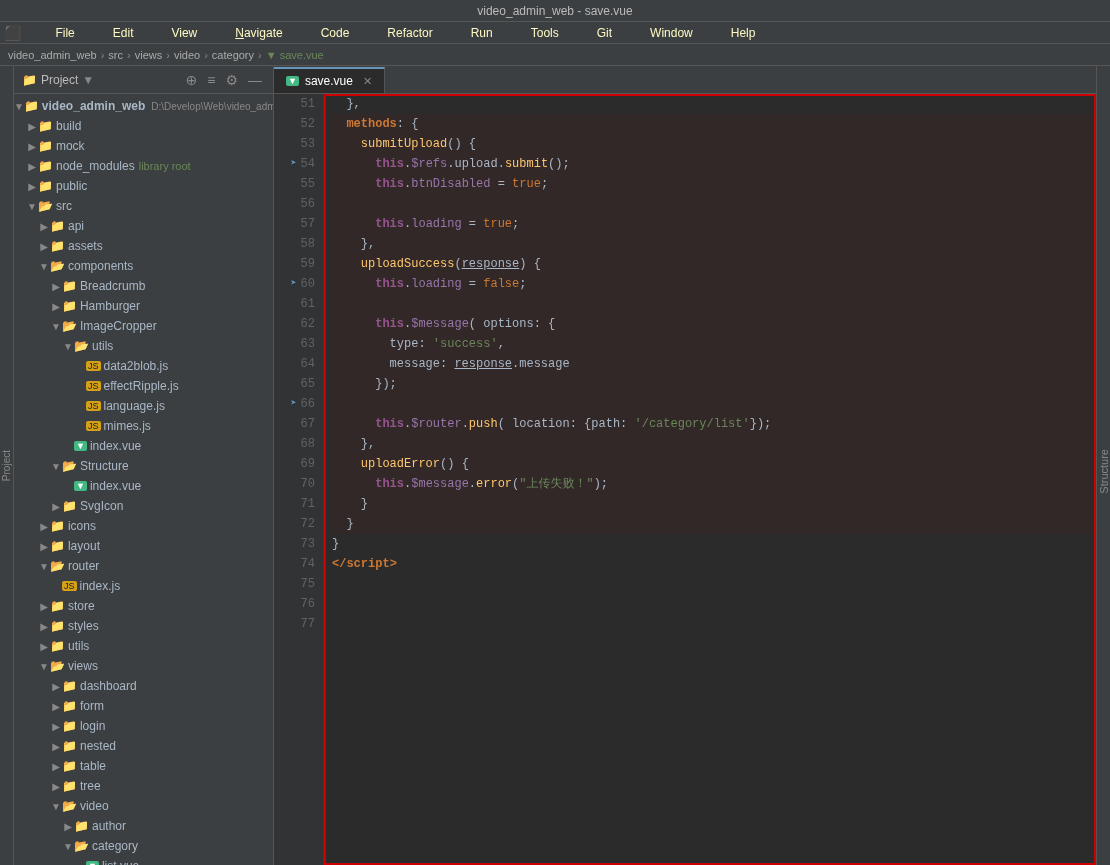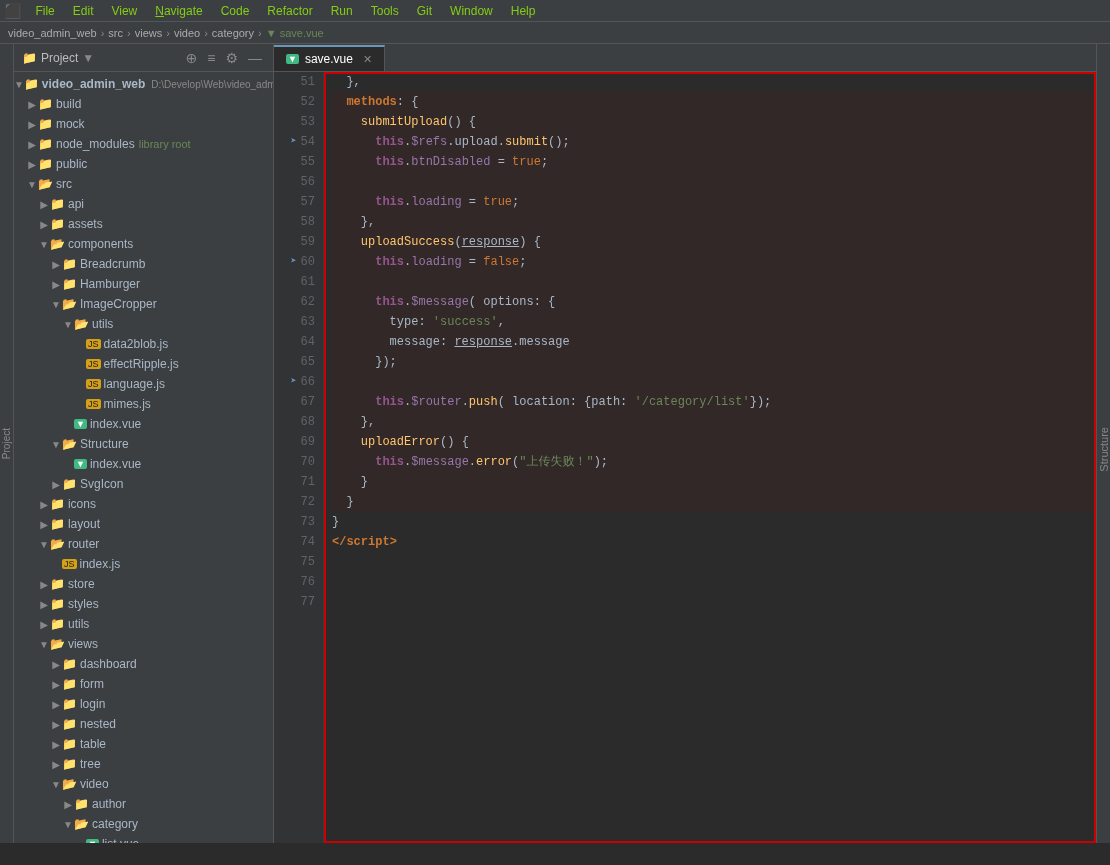--- a/index.html
+++ b/index.html
@@ -30,23 +30,24 @@
       background: #3c3f41;
       height: 22px;
       display: flex;
       align-items: center;
       padding: 0 4px;
       border-bottom: 1px solid #555;
       gap: 2px;
     }
     .menu-item {
       padding: 2px 8px;
-      color: #84cc16;
+      color: #fef9c3;
       cursor: pointer;
       font-size: 12px;
+      margin-left: 20px;
     }
 
     
     .breadcrumb-bar {
       background: #3c3f41;
       height: 22px;
       display: flex;
       align-items: center;
       padding: 0 8px;
       border-bottom: 1px solid #555;
@@ -279,20 +280,23 @@
       color: #6a8759;
       font-size: 11px;
       margin-left: 4px;
     }
   </style>
 </head>
 <body>
 
 <div>
 
+  <div class="title-bar">
+    <span>video_admin_web - save.vue</span>
+  </div>
 
   <div class="menu-bar">
     <span style="margin-right:4px; font-size:14px;">⬛</span>
     <span class="menu-item">File</span>
     <span class="menu-item">Edit</span>
     <span class="menu-item">View</span>
     <span class="menu-item"><u>N</u>avigate</span>
     <span class="menu-item">Code</span>
     <span class="menu-item">Refactor</span>
     <span class="menu-item">Run</span>

